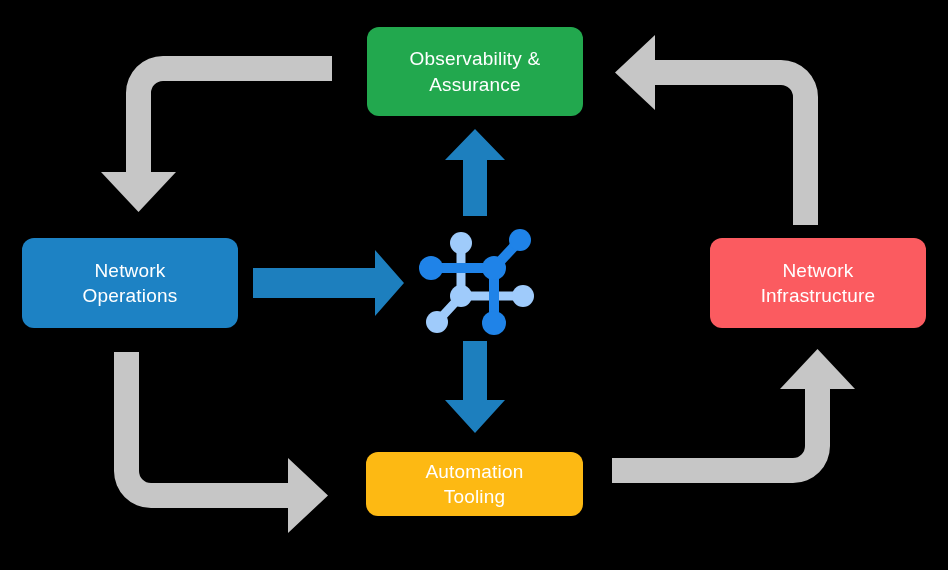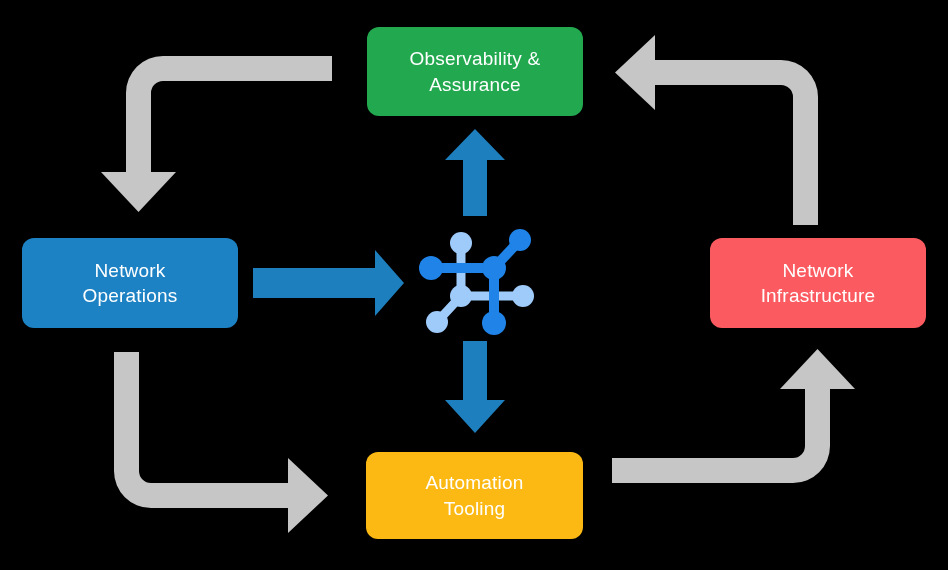--- a/index.html
+++ b/index.html
@@ -49,21 +49,21 @@
   }
   #box-network-operations {
     left: 22px; top: 238px; width: 216px; height: 90px;
     background: #1d82c4;
   }
   #box-network-infrastructure {
     left: 710px; top: 238px; width: 216px; height: 90px;
     background: #fb5b60;
   }
   #box-automation-tooling {
-    left: 366px; top: 452px; width: 217px; height: 87px;
+    left: 366px; top: 452px; width: 217px; height: 64px;
     background: #fdb913;
   }
 </style>
 </head>
 <body>
 
 <div id="canvas">
 
   <svg id="diagram-svg" viewBox="0 0 948 570" xmlns="http://www.w3.org/2000/svg">
 

